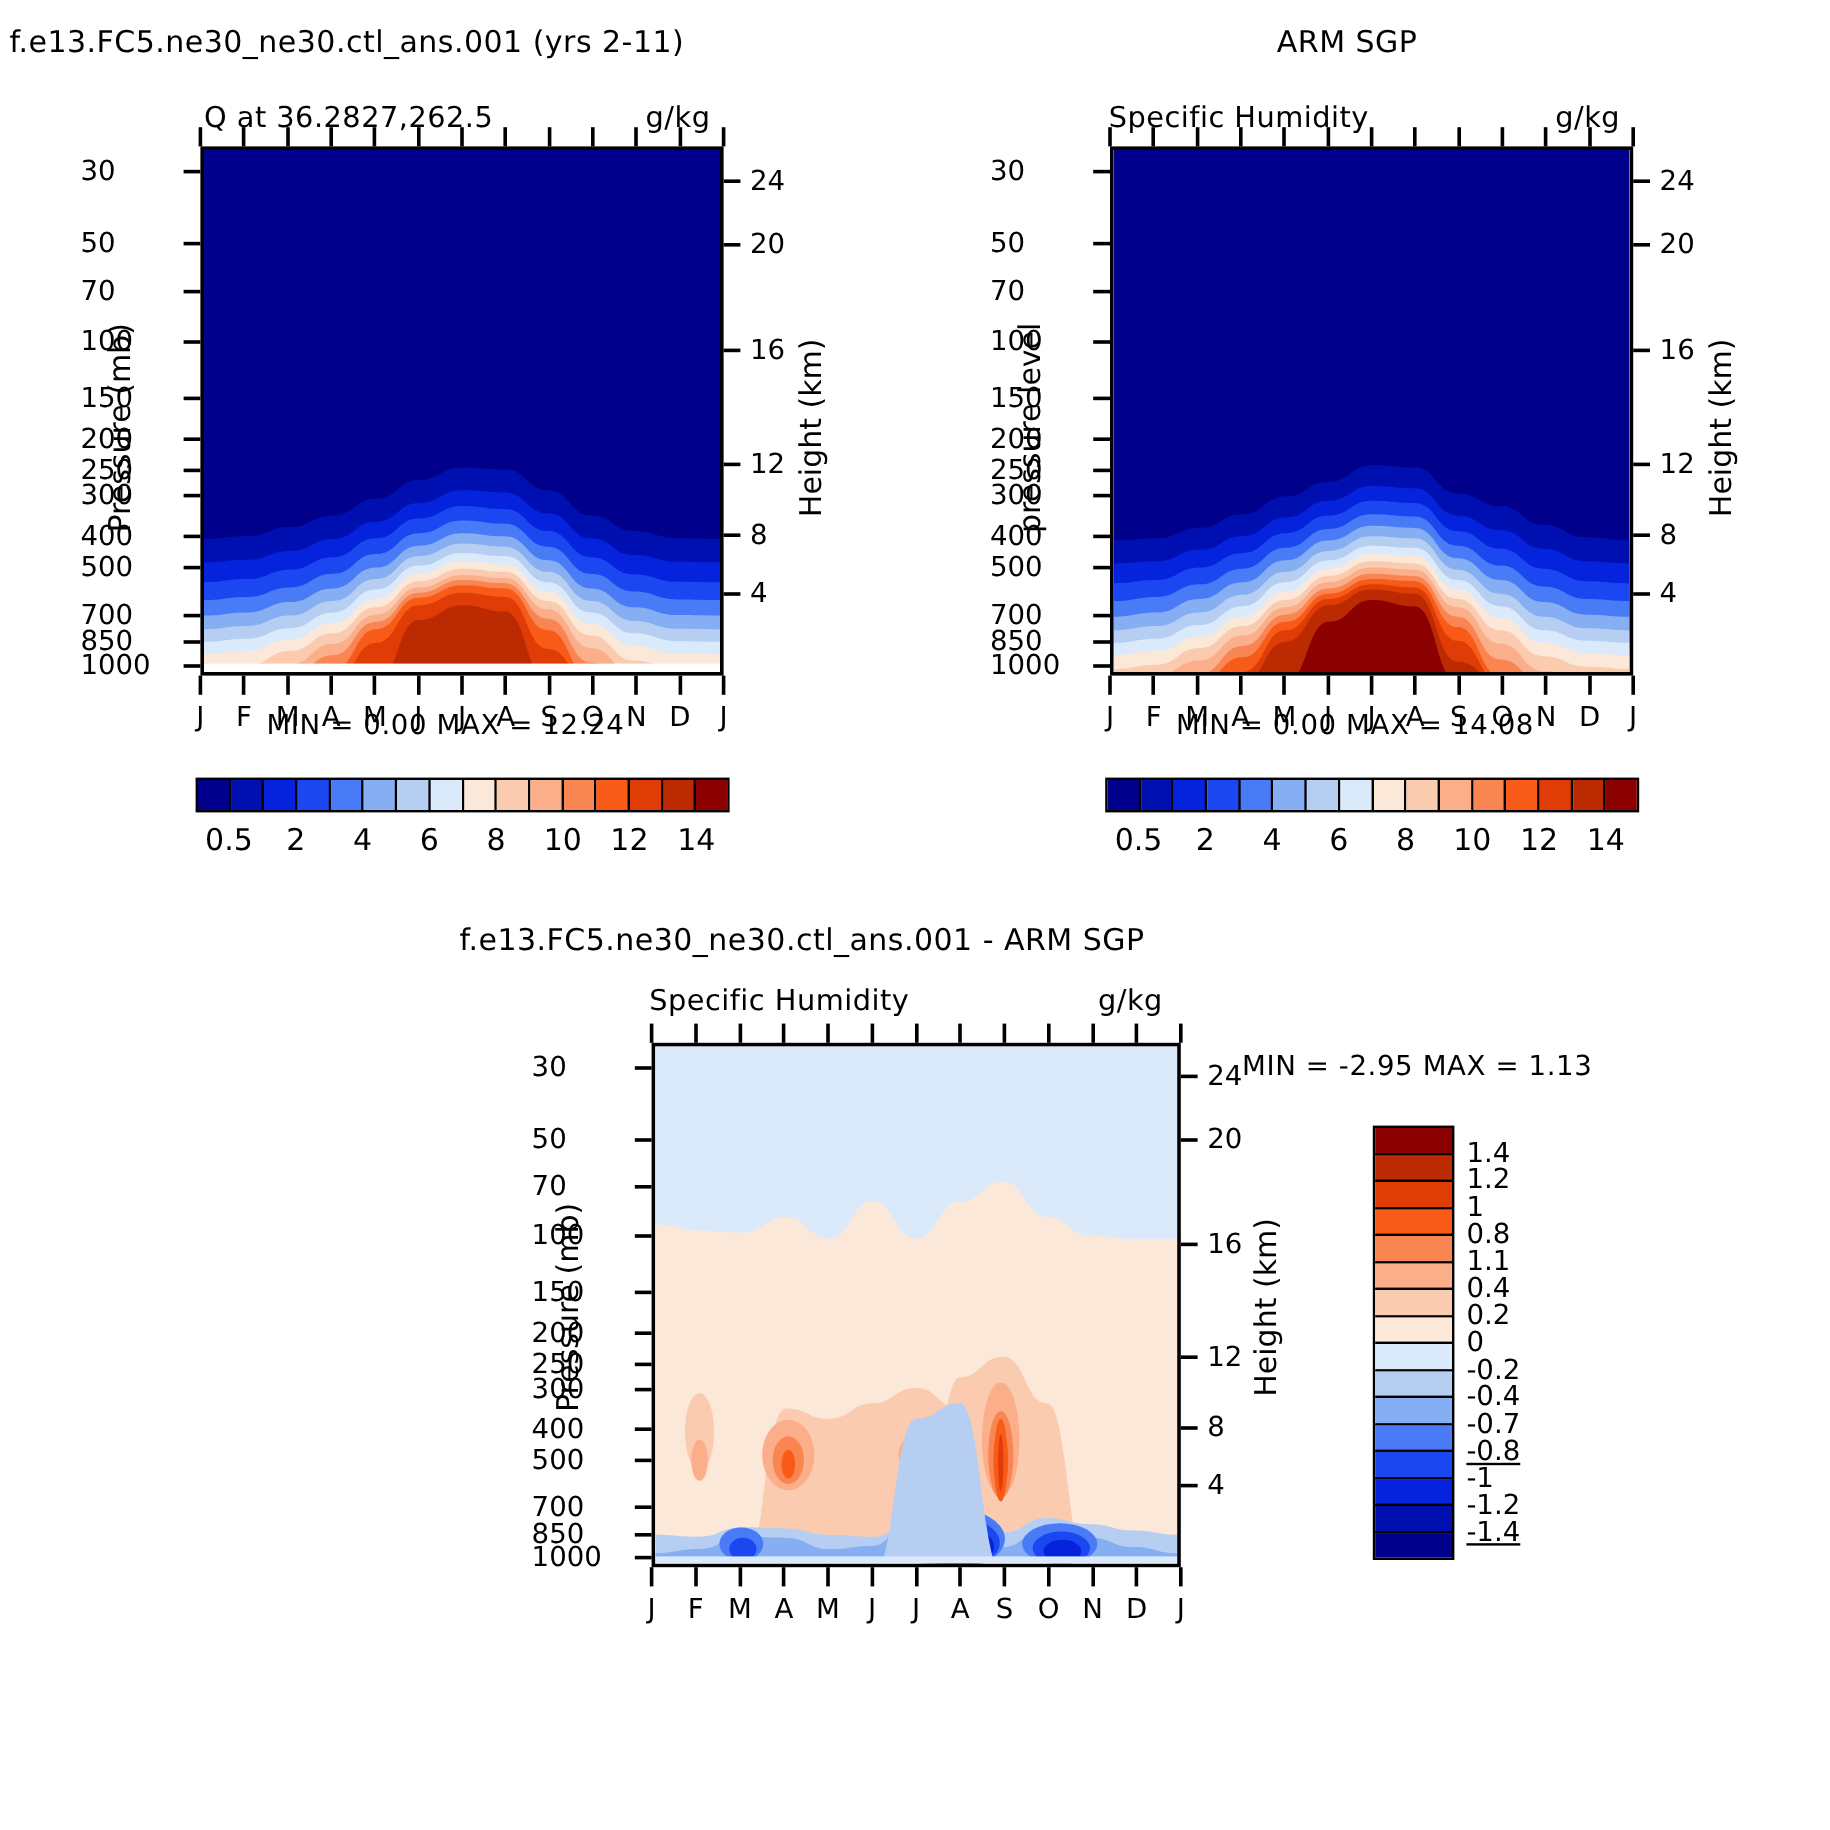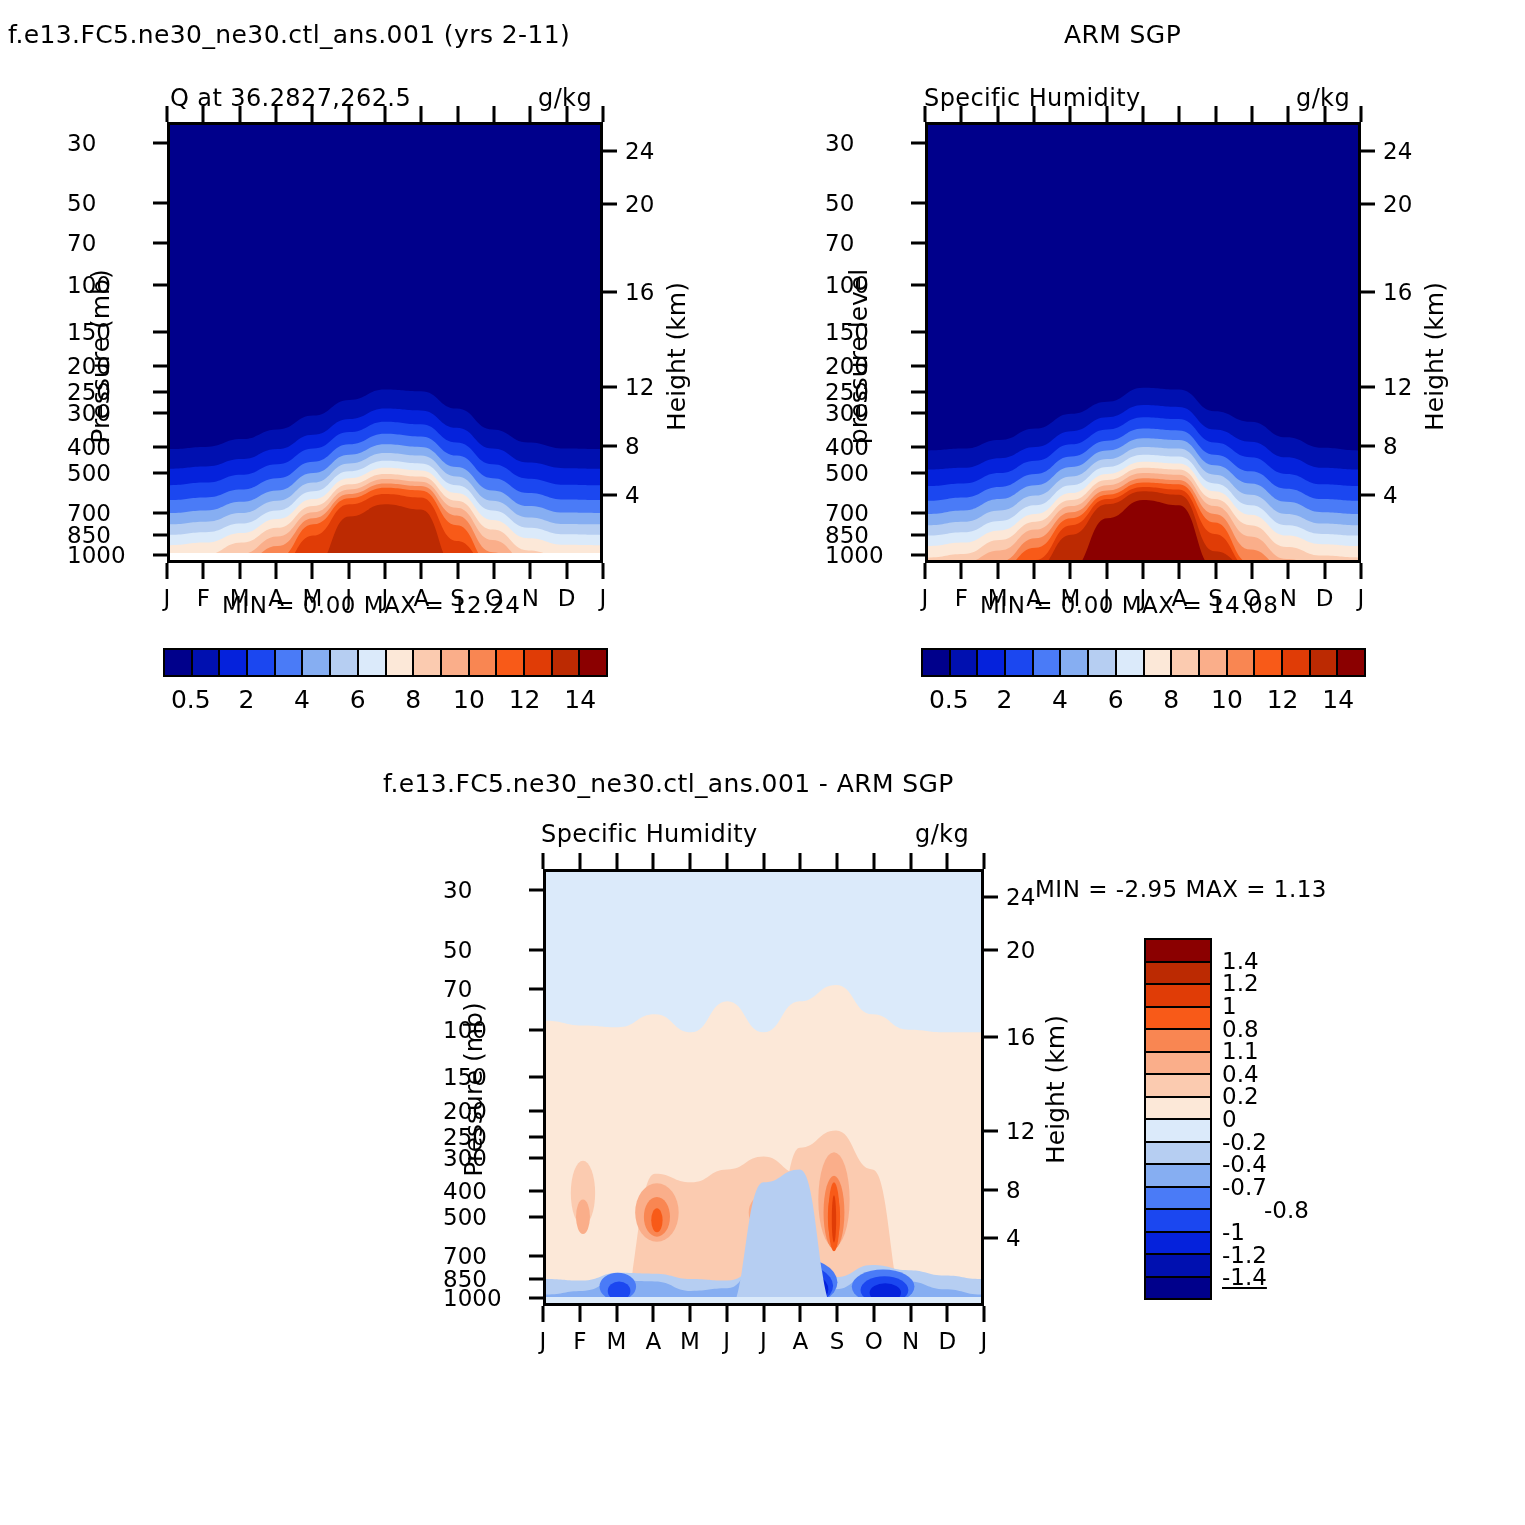--- a/index.html
+++ b/index.html
@@ -475,18 +475,18 @@
       <div class="vcbarlab" style="left: 1222px; top: 983.25px;">1.2</div>
       <div class="vcbarlab" style="left: 1222px; top: 1005.88px;">1</div>
       <div class="vcbarlab" style="left: 1222px; top: 1028.5px;">0.8</div>
       <div class="vcbarlab" style="left: 1222px; top: 1051.12px;">1.1</div>
       <div class="vcbarlab" style="left: 1222px; top: 1073.75px;">0.4</div>
       <div class="vcbarlab" style="left: 1222px; top: 1096.38px;">0.2</div>
       <div class="vcbarlab" style="left: 1222px; top: 1119px;">0</div>
       <div class="vcbarlab" style="left: 1222px; top: 1141.62px;">-0.2</div>
       <div class="vcbarlab" style="left: 1222px; top: 1164.25px;">-0.4</div>
       <div class="vcbarlab" style="left: 1222px; top: 1186.88px;">-0.7</div>
-      <div class="vcbarlab" style="left: 1264px; top: 1209.5px;">-0.8</div>
+      <div class="vcbarlab" style="left: 1222px; top: 1209.5px; text-decoration: underline;">-0.8</div>
       <div class="vcbarlab" style="left: 1222px; top: 1232.12px;">-1</div>
       <div class="vcbarlab" style="left: 1222px; top: 1254.75px;">-1.2</div>
       <div class="vcbarlab" style="left: 1222px; top: 1277.38px; text-decoration: underline;">-1.4</div>
     </div>
 </div>
 
 </body></html>

